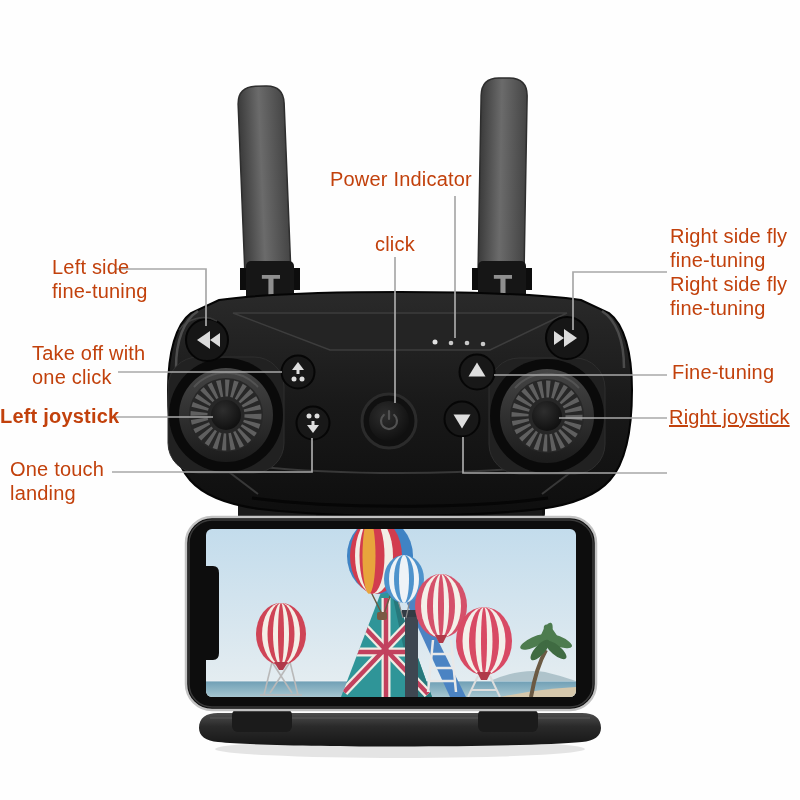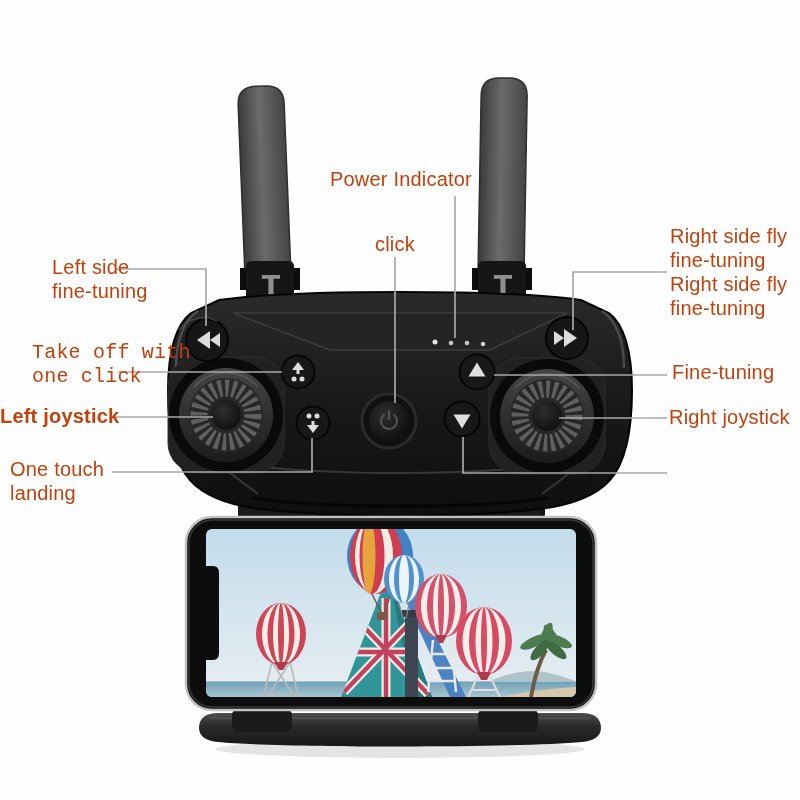--- a/index.html
+++ b/index.html
@@ -9,27 +9,27 @@
   }
   .stage svg{position:absolute;left:0;top:0;}
   .lbl{
     position:absolute;
     font-size:20px;line-height:24px;color:#c2410c;
     white-space:pre-line;letter-spacing:.2px;
   }
   #lbl-power{left:330px;top:167px;}
   #lbl-switch{left:375px;top:232px;}
   #lbl-left-side{left:28px;top:255px;margin-left:24px;}
-  #lbl-takeoff{left:32px;top:341px;font-family:Liberation Mono, monospace;}
+  #lbl-takeoff{left:32px;top:341px;}
   #lbl-left-joystick{left:0;top:404px;font-weight:bold;}
   #lbl-one-touch{left:10px;top:457px;}
   #lbl-rsf1{left:670px;top:224px;}
   #lbl-rsf2{left:670px;top:272px;}
   #lbl-fine-tuning{left:672px;top:360px;}
-  #lbl-right-joystick{left:669px;top:405px;}
+  #lbl-right-joystick{left:669px;top:405px;text-decoration:underline;}
   #lbl-back-fine{left:672px;top:457px;}
 </style>
 </head>
 <body>
 
 <div class="stage">
 
 <svg width="800" height="800" viewBox="0 0 800 800">
   <defs>
     <linearGradient id="antG" x1="0" y1="0" x2="1" y2="0">

